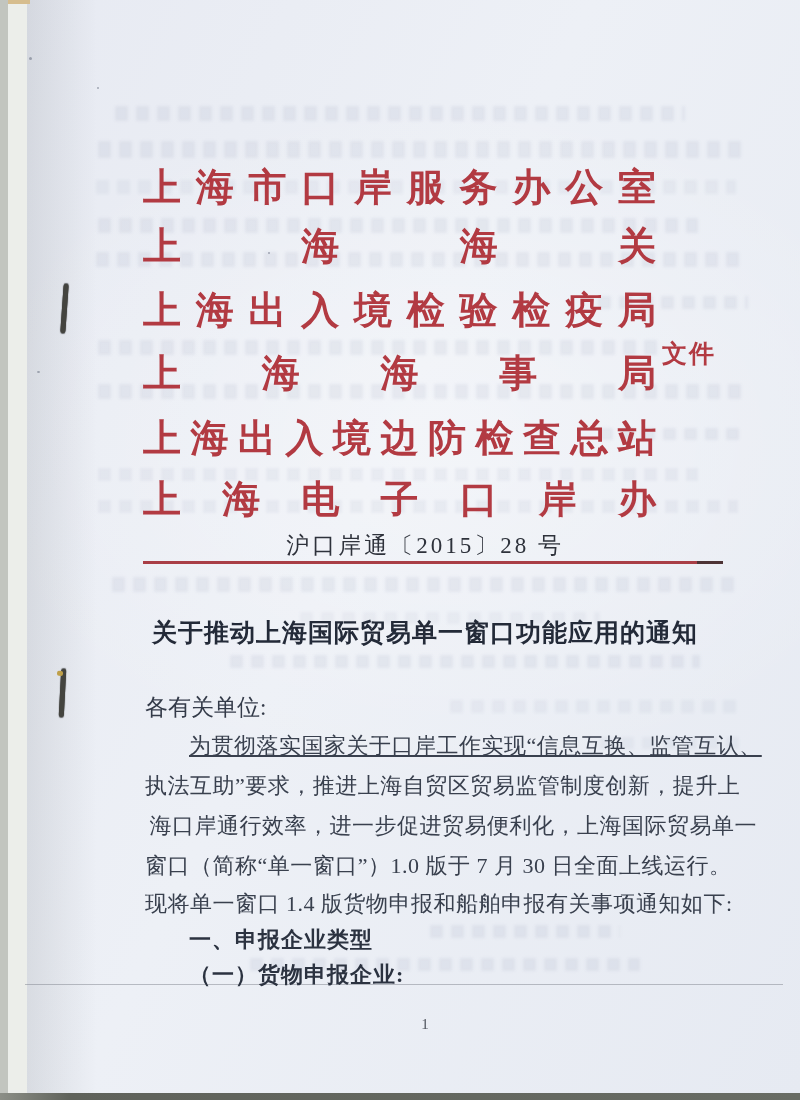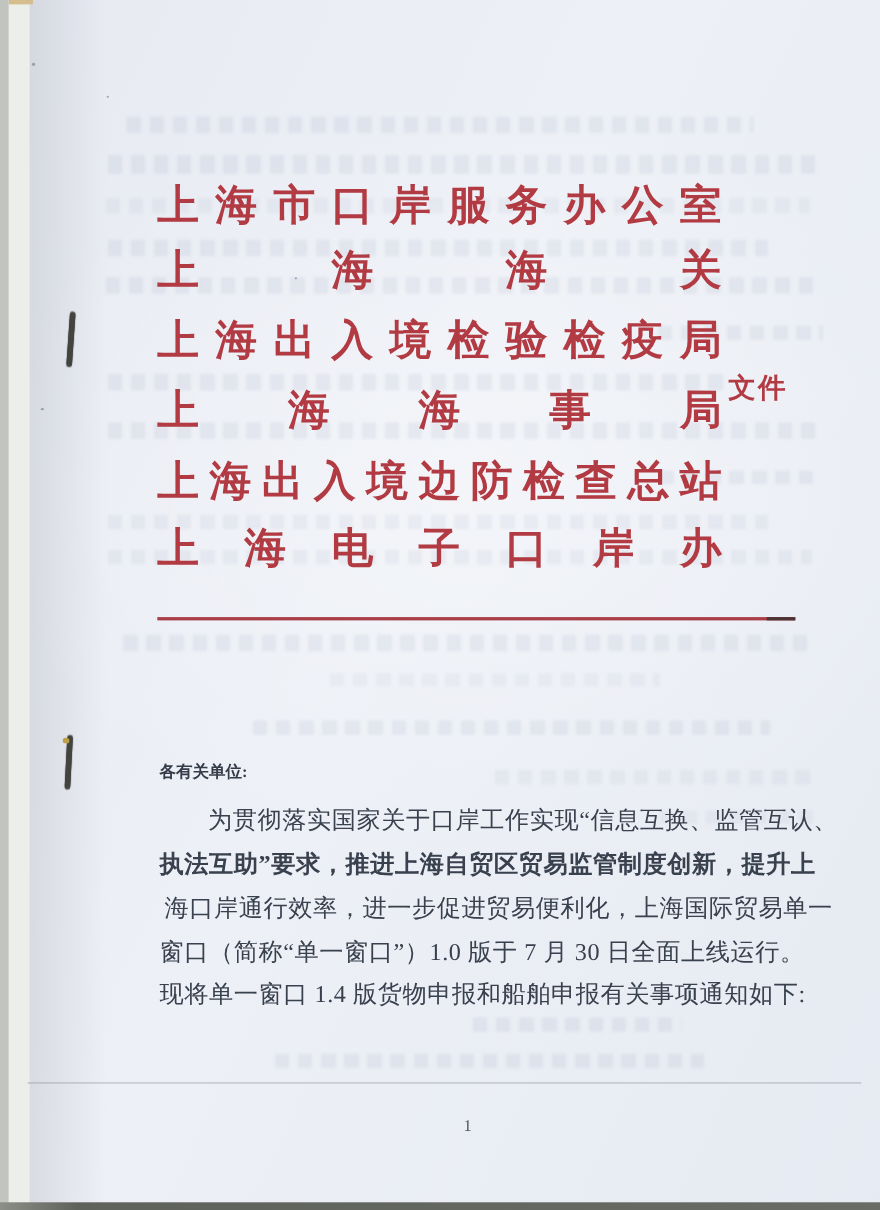--- a/index.html
+++ b/index.html
@@ -41,24 +41,24 @@
   .doc-type{position:absolute;left:662px;top:341px;color:#b23a42;font-weight:700;
     font-size:25px;letter-spacing:2px;line-height:1;}
   .doc-number{position:absolute;left:145px;top:530px;width:560px;text-align:center;
     color:#2e323b;font-size:23px;letter-spacing:3px;}
   .red-rule{position:absolute;left:143px;top:561px;width:580px;height:3px;background:#a93e46;}
   .red-rule::after{content:"";position:absolute;right:0;top:0;width:26px;height:3px;background:#4d3335;}
 
   
   .doc-title{position:absolute;left:145px;top:617px;width:560px;text-align:center;
     color:#232a38;font-weight:700;font-size:25px;letter-spacing:1px;line-height:1.3;}
-  .salutation{position:absolute;left:145px;top:692px;color:#343b49;font-size:15px;font-weight:700;}
+  .salutation{position:absolute;left:145px;top:692px;color:#343b49;font-size:23px;font-weight:400;}
   .bodyline{position:absolute;left:145px;width:612px;color:#39404e;font-size:22px;
     letter-spacing:0.5px;white-space:nowrap;}
-  .bodyline.indent{padding-left:44px;}
+  .bodyline.indent{padding-left:44px;text-decoration:underline;}
   .sec-head{position:absolute;left:189px;color:#2b3240;font-size:22px;font-weight:700;letter-spacing:1px;}
   .page-num{position:absolute;left:145px;top:1016px;width:560px;text-align:center;
     color:#50555e;font-size:15px;}
 </style>
 </head>
 <body>
 
 <div class="scan">
 
   <div class="edge-strip-outer"></div>
@@ -153,26 +153,30 @@
         <span>海</span>
         <span>电</span>
         <span>子</span>
         <span>口</span>
         <span>岸</span>
         <span>办</span>
       </div>
     <div class="doc-type">文件</div>
   </div>
 
+  <div class="doc-number">沪口岸通〔2015〕28 号</div>
   <div class="red-rule"></div>
 
+  <div class="doc-title">关于推动上海国际贸易单一窗口功能应用的通知</div>
 
   <div class="salutation">各有关单位:</div>
 
   <div class="bodyline indent" style="top:731px;">为贯彻落实国家关于口岸工作实现“信息互换、监管互认、</div>
-  <div class="bodyline" style="top:771px;font-weight:bold;">执法互助”要求，推进上海自贸区贸易监管制度创新，提升上</div>
+  <div class="bodyline" style="top:771px;">执法互助”要求，推进上海自贸区贸易监管制度创新，提升上</div>
   <div class="bodyline" style="top:811px;text-align:right;">海口岸通行效率，进一步促进贸易便利化，上海国际贸易单一</div>
   <div class="bodyline" style="top:851px;">窗口（简称“单一窗口”）1.0 版于 7 月 30 日全面上线运行。</div>
   <div class="bodyline" style="top:889px;">现将单一窗口 1.4 版货物申报和船舶申报有关事项通知如下:</div>
 
+  <div class="sec-head" style="top:925px;">一、申报企业类型</div>
+  <div class="sec-head" style="top:960px;">（一）货物申报企业:</div>
 
   <div class="page-num">1</div>
 </div>
 
 </body></html>

